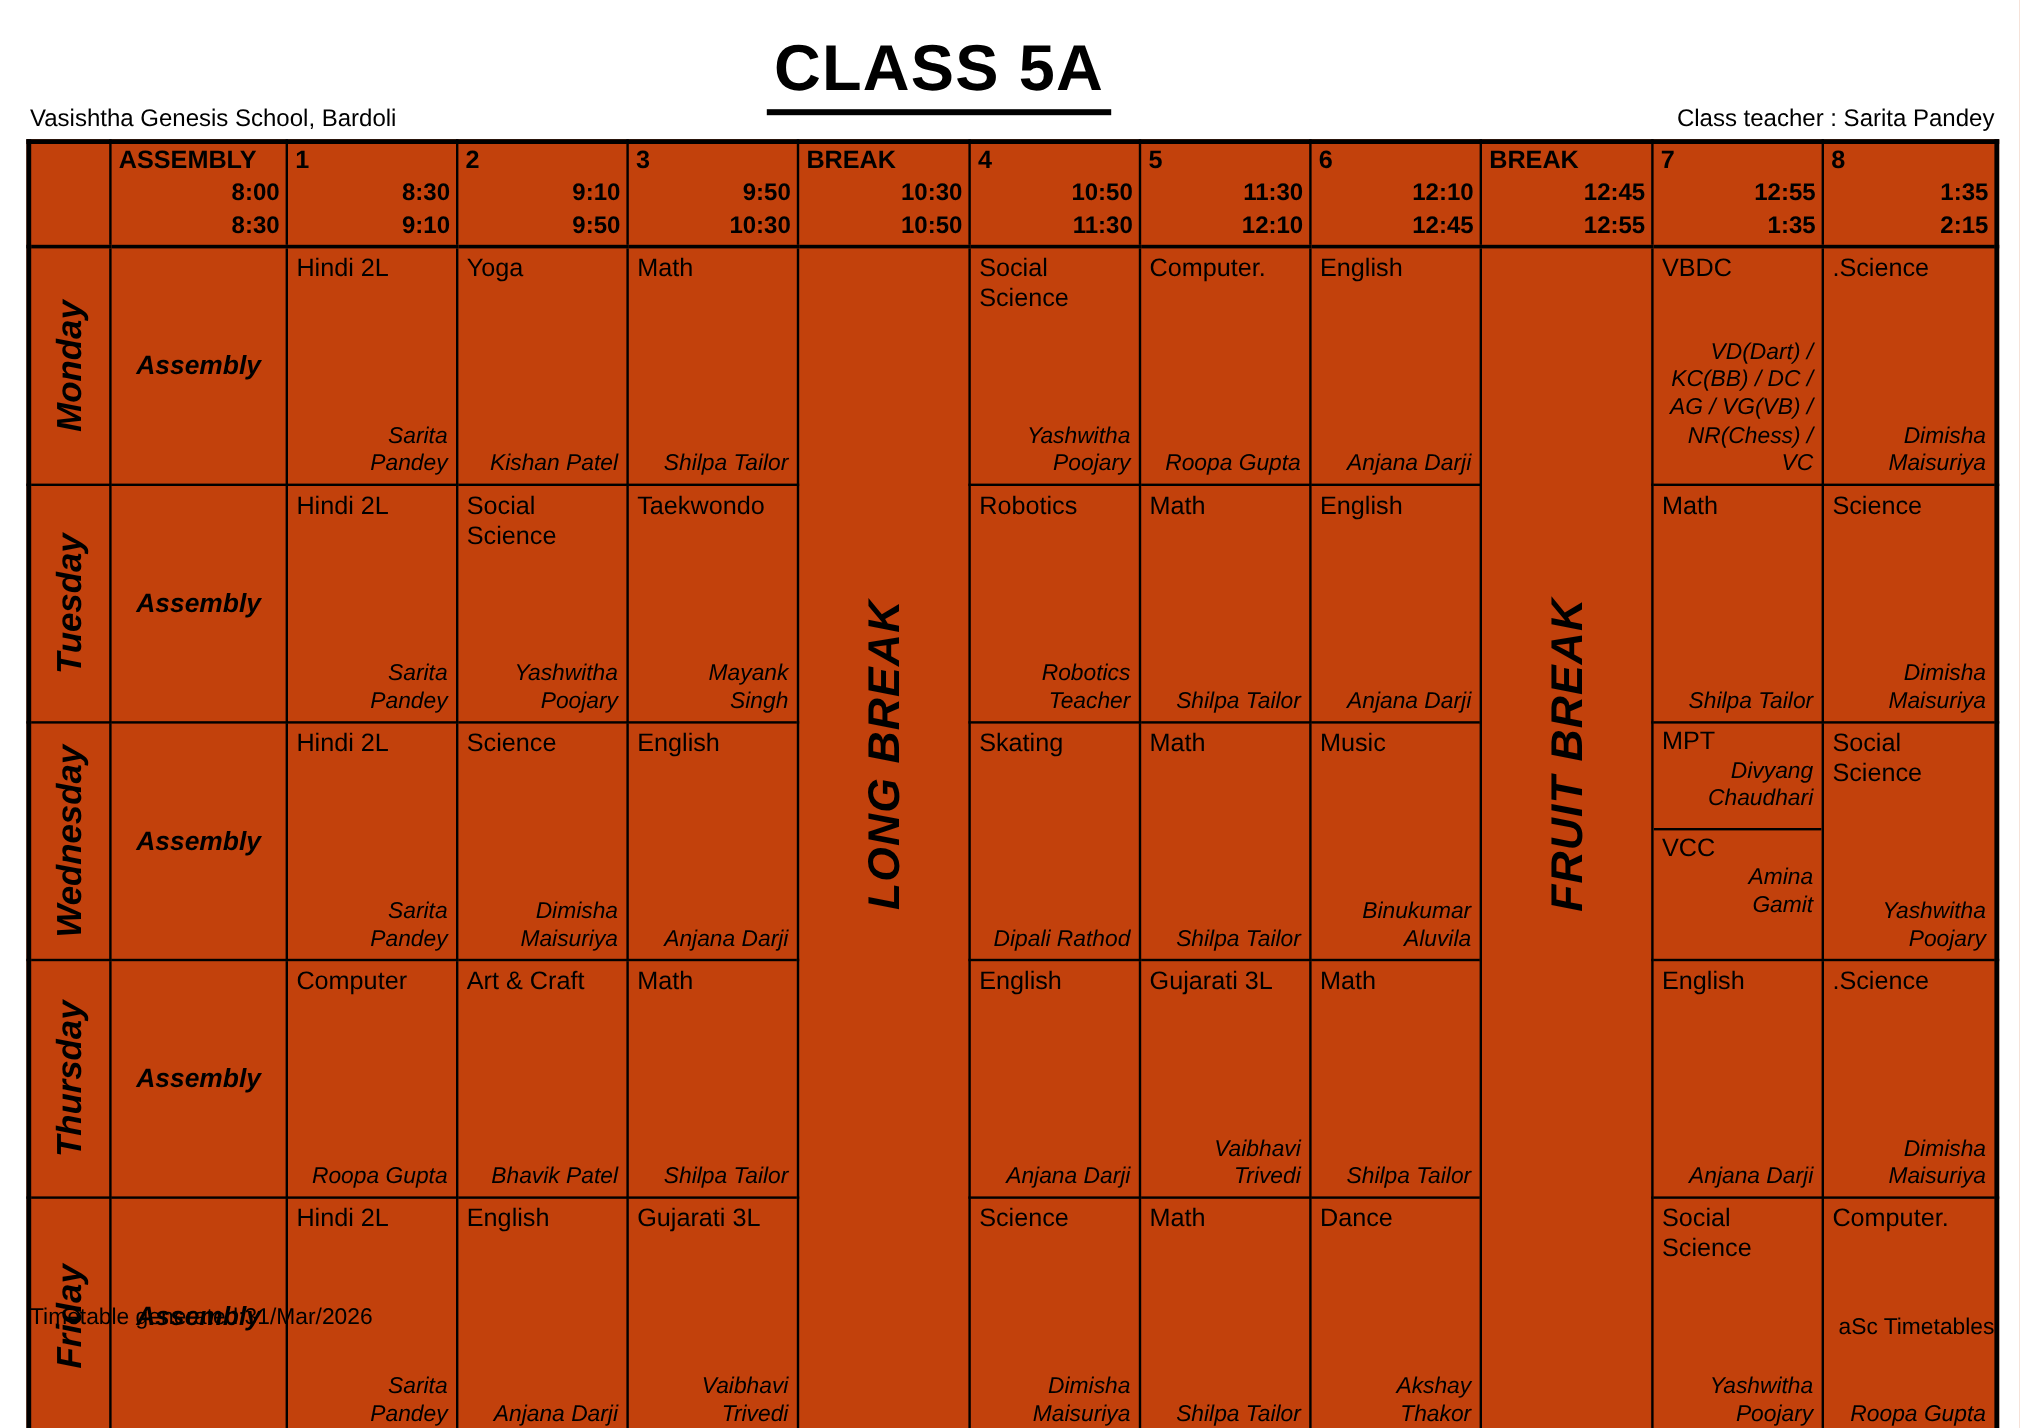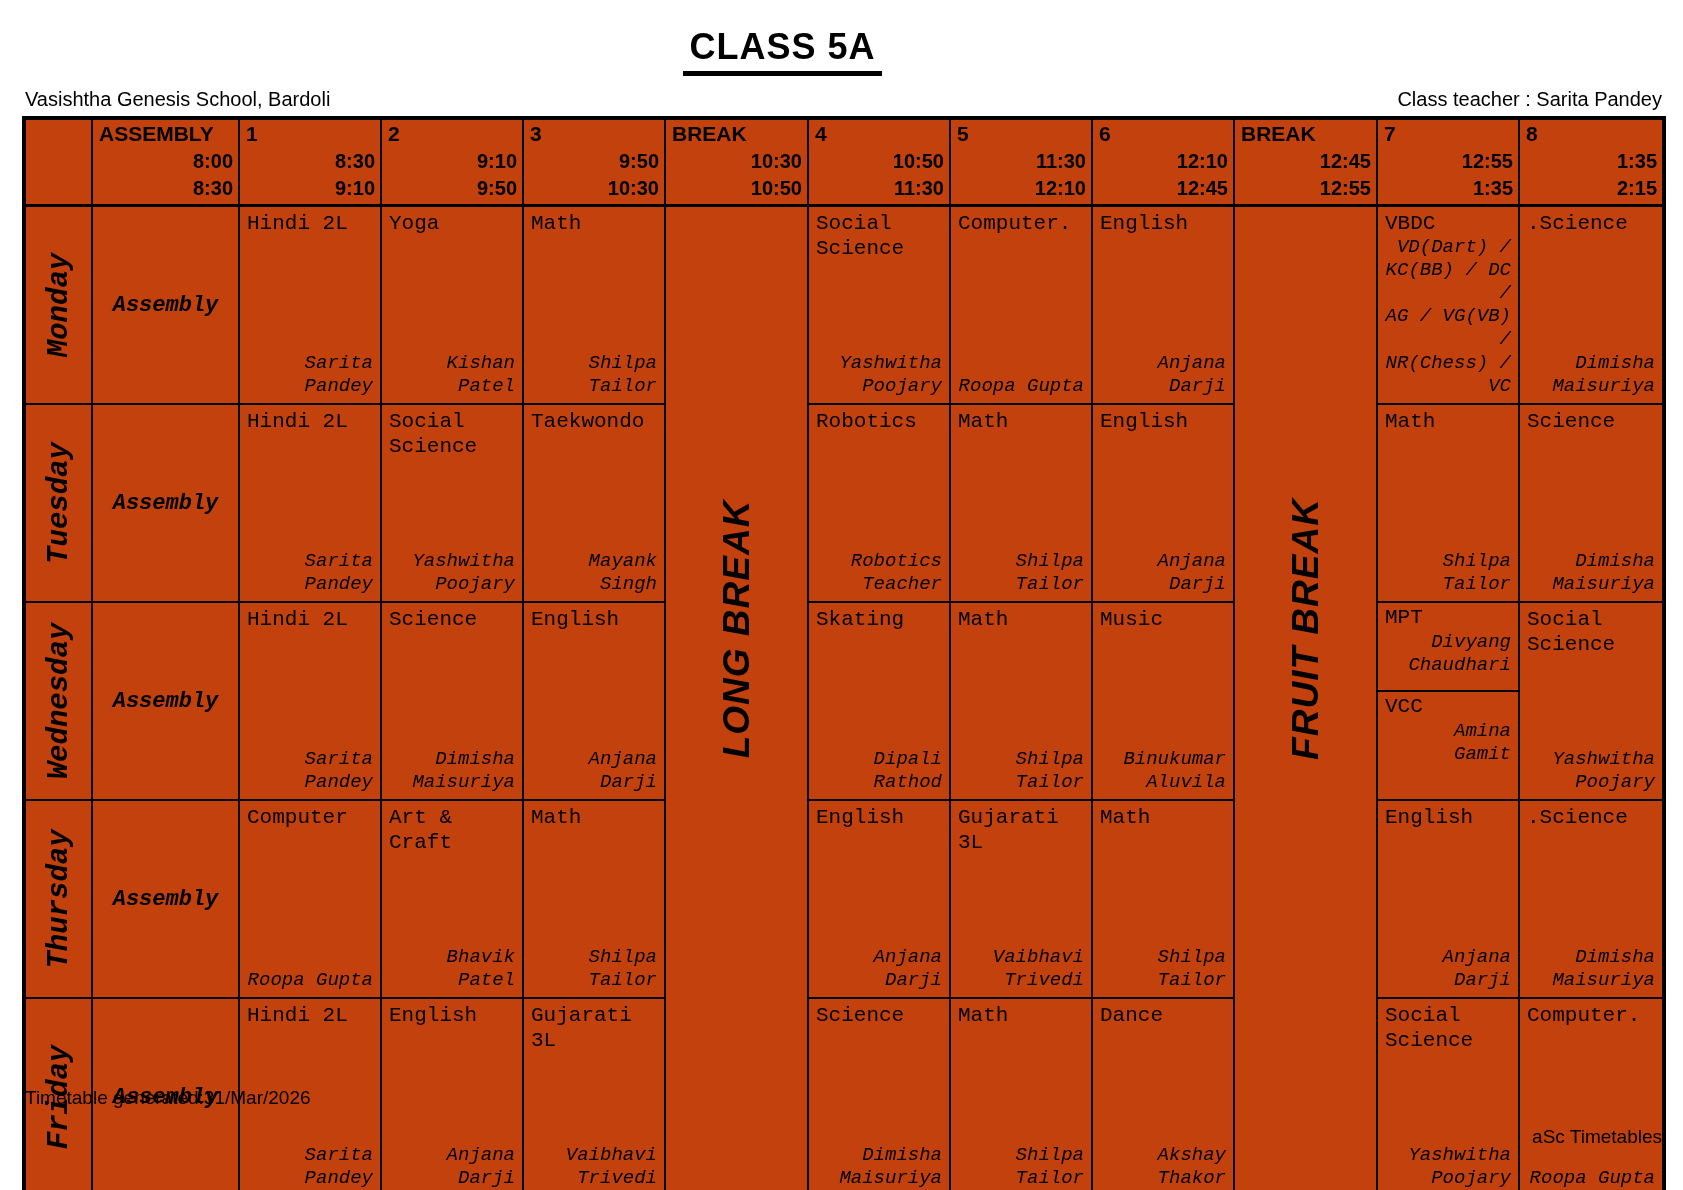--- a/index.html
+++ b/index.html
@@ -1,40 +1,40 @@
 <!DOCTYPE html>
 <html><head>
 <meta charset="utf-8">
 <style>
   html,body{margin:0;padding:0;background:#ffffff;}
   body{width:1683px;height:1190px;position:relative;overflow:hidden;
        font-family:"Liberation Sans", sans-serif;color:#000;}
 
   .page-title-wrap{position:absolute;top:26px;left:0;width:1565px;text-align:center;}
-  .page-title{display:inline-block;font-size:36px;font-weight:bold;
+  .page-title{display:inline-block;font-size:54px;font-weight:bold;
               border-bottom:5px solid #000;padding:0 6px 3px 6px;letter-spacing:1px;}
 
   .school-name{position:absolute;top:88px;left:25px;font-size:20px;}
   .class-teacher{position:absolute;top:88px;right:21px;font-size:20px;}
 
   table.tt{position:absolute;left:22px;top:116px;width:1640px;
            border-collapse:collapse;table-layout:fixed;background:#c2410c;
            border:4px solid #000;}
   table.tt td{border:2px solid #000;padding:0;vertical-align:top;}
 
   
   tr.hrow td{border-bottom:3px solid #000;}
   .cwh{position:relative;height:84px;}
   .h-label{position:absolute;top:2px;left:6px;font-size:21px;font-weight:bold;}
   .h-times{position:absolute;top:28px;right:5px;text-align:right;
            font-size:20px;font-weight:bold;line-height:27px;}
 
   
   tr.drow{height:170px;}
-  .cw{position:relative;height:196px;overflow:hidden;font-family:Liberation Mono, monospace;}
+  .cw{position:relative;height:196px;overflow:hidden;}
   td.daycell{border-right:3px solid #000;}
   td.corner{border-right:3px solid #000;}
   .cw.dayw{overflow:visible;}
   .day-rot{position:absolute;top:50%;left:50%;
            transform:translate(-50%,-50%) rotate(-90deg);
            white-space:nowrap;font-size:29px;font-weight:bold;font-style:italic;}
   .assembly{position:absolute;top:50%;left:50%;transform:translate(-50%,-50%);
             font-size:22px;font-weight:bold;font-style:italic;white-space:nowrap;}
 
   .subject{position:absolute;top:5px;left:7px;right:4px;font-size:21px;
@@ -50,21 +50,21 @@
              letter-spacing:1px;}
 
   
   .split-top{position:relative;height:84px;border-bottom:2px solid #000;}
   .split-bottom{position:relative;height:82px;}
   .s-subject{margin:3px 0 0 7px;font-size:21px;line-height:1.18;}
   .s-teacher{margin:0 7px 0 0;text-align:right;font-size:19px;font-style:italic;
              line-height:1.22;white-space:pre-line;}
 
   .footer-generated{position:absolute;top:1068px;left:25px;font-size:19px;margin-top:19px;}
-  .footer-brand{position:absolute;top:1126px;right:21px;font-size:19px;}
+  .footer-brand{position:absolute;top:1096px;right:21px;font-size:19px;}
 </style>
 </head>
 <body>
 
 <div class="page-title-wrap">
   <span class="page-title">CLASS 5A</span>
 </div>
 <div class="school-name">Vasishtha Genesis School, Bardoli</div>
 <div class="class-teacher">Class teacher : Sarita Pandey</div>
 

